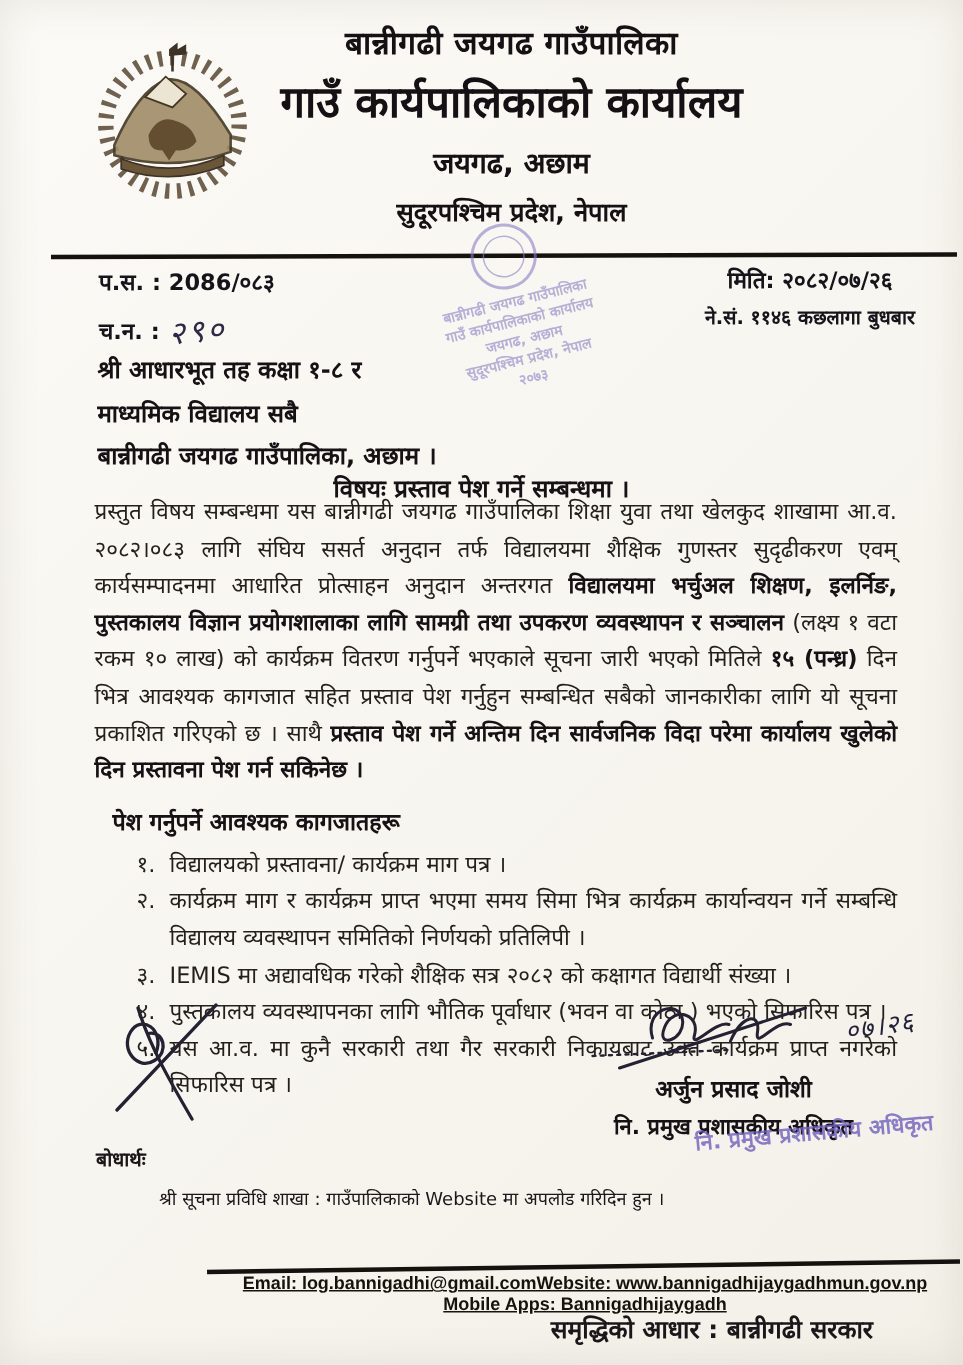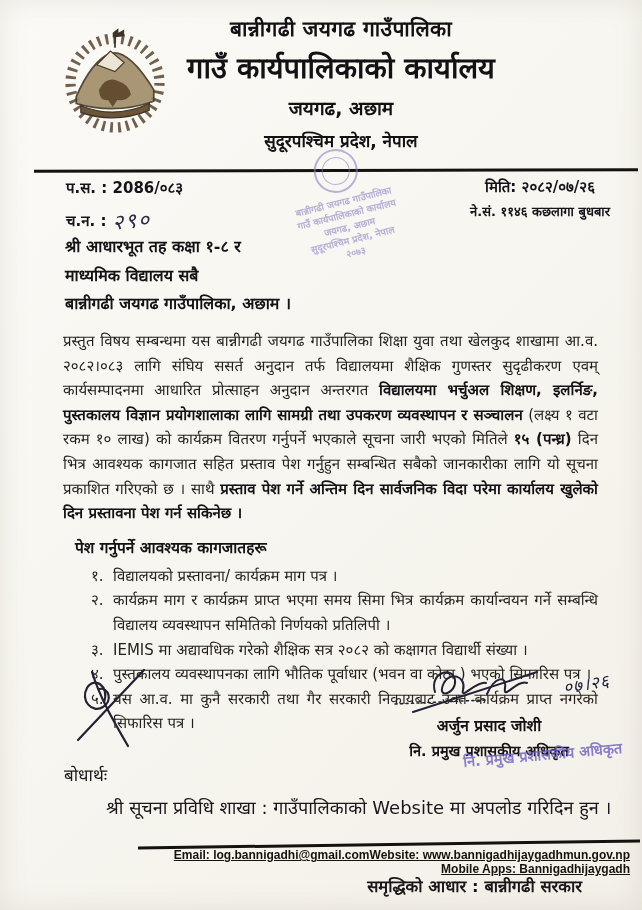--- a/index.html
+++ b/index.html
@@ -45,27 +45,27 @@
   .scribble{position:absolute;left:68px;top:660px;}
   .sig-block{position:absolute;top:660px;right:26px;width:254px;text-align:center;}
   .sig-svg{display:block;margin:0 auto;}
   .hand-date{position:absolute;top:12px;right:6px;font-size:17px;font-style:italic;color:#232138;transform:rotate(-9deg);letter-spacing:1px;}
   .sig-name{font-size:15.5px;font-weight:bold;color:#151114;margin-top:-4px;}
   .sig-title{font-size:14.5px;font-weight:bold;color:#151114;margin-top:4px;}
   .sig-stamp{position:absolute;right:-6px;top:84px;white-space:nowrap;transform:rotate(-5deg);
     color:#6f5fc0;opacity:.8;font-size:14.5px;font-weight:bold;pointer-events:none;}
   
   .cc{position:absolute;top:763px;left:64px;color:#1b161a;}
-  .cc-label{font-size:17px;font-weight:normal;}
-  .cc-line{margin-left:42px;margin-top:9px;font-size:18px;}
+  .cc-label{font-size:13px;font-weight:bold;}
+  .cc-line{margin-left:42px;margin-top:9px;font-size:12px;}
   
   .foot-rule{position:absolute;top:843px;left:138px;width:502px;height:2.5px;background:#14110f;transform:rotate(-.8deg);}
   .foot{position:absolute;top:848px;left:150px;width:480px;text-align:center;
     font-family:"Liberation Sans",sans-serif;font-size:12px;font-weight:bold;color:#16130f;}
-  .foot div{text-decoration:underline;text-align:right;}
+  .foot div{text-decoration:underline;}
   .motto{position:absolute;top:874px;left:60px;right:60px;text-align:right;font-size:16.5px;font-weight:600;color:#1b161a;}
 </style>
 </head>
 <body>
 
 <div class="page">
 
   <svg class="emblem" viewBox="0 0 100 100">
     <circle cx="50" cy="50" r="39" fill="none" stroke="#574630" stroke-width="9" stroke-dasharray="2.5 4.5" opacity=".85"></circle>
     <path d="M48,6 l5,-4 0,4 5,-3 0,6 -10,1 z" fill="#3c3226"></path>
@@ -111,20 +111,21 @@
     <div>सुदूरपश्चिम प्रदेश, नेपाल</div>
     <div>२०७३</div>
   </div>
 
   <div class="addr">
     <div>श्री आधारभूत तह कक्षा १-८ र</div>
     <div>माध्यमिक विद्यालय सबै</div>
     <div>बान्नीगढी जयगढ गाउँपालिका, अछाम ।</div>
   </div>
 
+  <div class="subject">विषयः प्रस्ताव पेश गर्ने सम्बन्धमा ।</div>
 
   <div class="content">
     <p class="body-par"><span>प्रस्तुत विषय सम्बन्धमा यस बान्नीगढी जयगढ गाउँपालिका शिक्षा युवा तथा खेलकुद शाखामा आ.व. २०८२।०८३ लागि संघिय ससर्त अनुदान तर्फ विद्यालयमा शैक्षिक गुणस्तर सुदृढीकरण एवम् कार्यसम्पादनमा आधारित प्रोत्साहन अनुदान अन्तरगत </span><span class="seg-b">विद्यालयमा भर्चुअल शिक्षण, इलर्निङ, पुस्तकालय विज्ञान प्रयोगशालाका लागि सामग्री तथा उपकरण व्यवस्थापन र सञ्चालन</span><span> (लक्ष्य १ वटा रकम १० लाख) को कार्यक्रम वितरण गर्नुपर्ने भएकाले सूचना जारी भएको मितिले </span><span class="seg-b">१५ (पन्ध्र)</span><span> दिन भित्र आवश्यक कागजात सहित प्रस्ताव पेश गर्नुहुन सम्बन्धित सबैको जानकारीका लागि यो सूचना प्रकाशित गरिएको छ । साथै </span><span class="seg-b">प्रस्ताव पेश गर्ने अन्तिम दिन सार्वजनिक विदा परेमा कार्यालय खुलेको दिन प्रस्तावना पेश गर्न सकिनेछ ।</span></p>
 
     <div class="req-heading">पेश गर्नुपर्ने आवश्यक कागजातहरू</div>
     <div class="req-list">
       <div class="req-item">
         <span class="req-num">१.</span>
         <span class="req-txt">विद्यालयको प्रस्तावना/ कार्यक्रम माग पत्र ।</span>
       </div>

